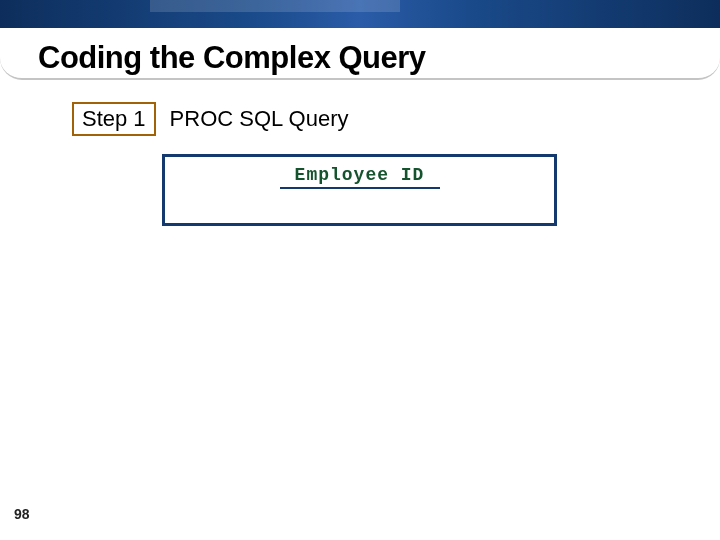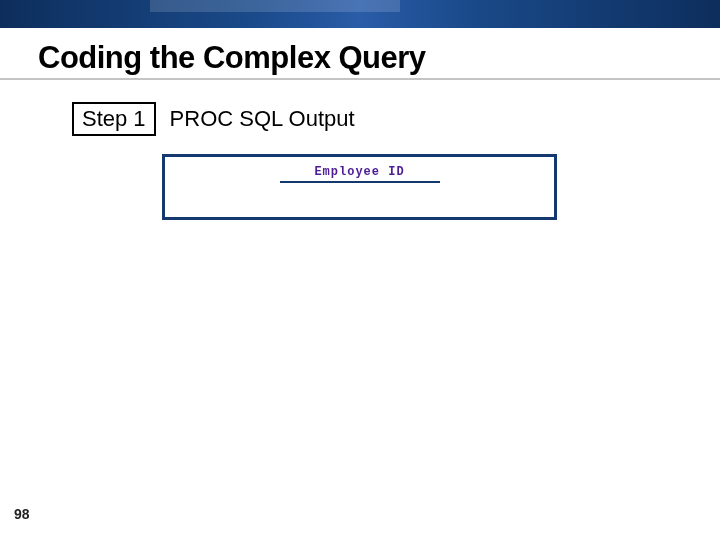--- a/index.html
+++ b/index.html
@@ -22,60 +22,61 @@
       left: 150px;
       top: 0;
       width: 250px;
       height: 12px;
       background: rgba(255,255,255,0.15);
     }
     .title-area {
       padding: 12px 38px 2px 38px;
       border-bottom: 2px solid #c4c4c4;
       margin-bottom: 0;
+      border-radius: 22px;
     }
     .slide-title {
       font-size: 31px;
       font-weight: bold;
       color: #000;
       letter-spacing: -0.5px;
     }
     .content {
       padding: 22px 60px 0 72px;
     }
     .step-row {
       display: flex;
       align-items: center;
       gap: 14px;
       margin-bottom: 18px;
     }
     .step-box {
-      border: 2px solid #000000;
+      border: 2px solid #a16207;
       background: #fff;
       padding: 2px 8px;
       font-size: 22px;
       color: #000;
     }
     .subtitle {
       font-size: 22px;
       color: #000;
     }
     .output-box {
       border: 3px solid #13396e;
       background: #fff;
       width: 395px;
       margin-left: 90px;
       padding: 8px 10px 18px 10px;
       font-family: "Courier New", monospace;
       font-weight: bold;
     }
     .output-header {
       text-align: center;
-      font-size: 12px;
-      color: #4c1d95;
+      font-size: 18px;
+      color: #14532d;
       letter-spacing: 1px;
     }
     .output-header span {
       display: inline-block;
       padding: 0 4px 2px 4px;
     }
     .separator-line {
       width: 160px;
       height: 2px;
       background: #12386d;
@@ -102,21 +103,21 @@
 
 <div class="top-banner"></div>
 
 <div class="title-area">
   <h1 class="slide-title">Coding the Complex Query</h1>
 </div>
 
 <div class="content">
   <div class="step-row">
     <div class="step-box">Step 1</div>
-    <div class="subtitle">PROC SQL Output</div>
+    <div class="subtitle">PROC SQL Query</div>
   </div>
 
   <div class="output-box">
     <div class="output-header">
       <span>Employee ID</span>
     </div>
     <div class="separator-line"></div>
   </div>
 </div>
 

